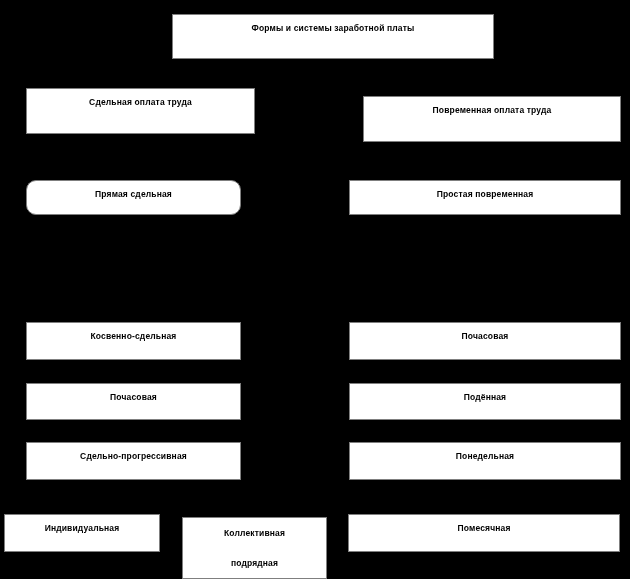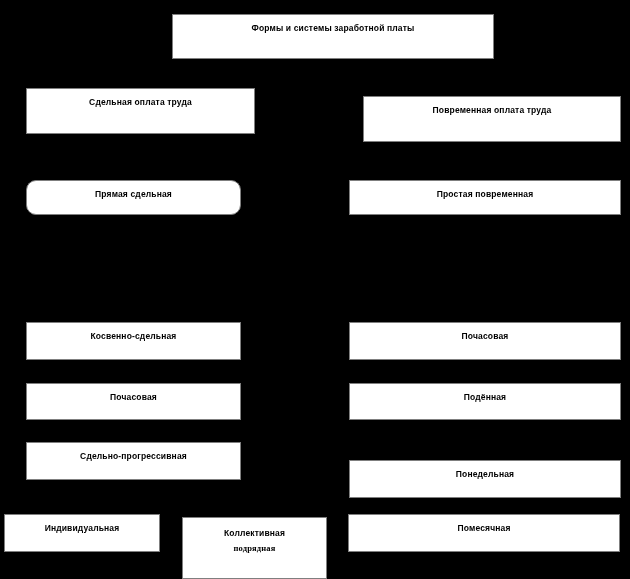--- a/index.html
+++ b/index.html
@@ -25,21 +25,21 @@
     font-size: 8.5px;
     letter-spacing: 0.15px;
     line-height: 1.45;
     padding-top: 7px;
     -webkit-font-smoothing: none;
   }
   .node.center { text-align: center; }
   .node.left   { text-align: left; padding-left: 7px; }
   .node .txt { display: block; }
   .node.two-line { padding-top: 9px; }
-  .node.two-line .txt + .txt { margin-top: 3px; font-family: Liberation Serif, serif; }
+  .node.two-line .txt + .txt { margin-top: 18px; }
 
   
   #n-title { left: 172px; top: 14px; width: 322px; height: 45px; }
 
   
   #n-l0 { left: 26px;  top: 88px;  width: 229px; height: 46px; }
   #n-l1 { left: 26px;  top: 180px; width: 215px; height: 35px; border-radius: 10px; }
   #n-l2 { left: 26px;  top: 252px; width: 215px; height: 35px; }
   #n-l3 { left: 26px;  top: 322px; width: 215px; height: 38px; }
   #n-l4 { left: 26px;  top: 383px; width: 215px; height: 37px; }
@@ -48,21 +48,21 @@
   
   #n-b0 { left: 4px;   top: 514px; width: 156px; height: 38px; }
   #n-b1 { left: 182px; top: 517px; width: 145px; height: 62px; }
 
   
   #n-r0 { left: 363px; top: 96px;  width: 258px; height: 46px; }
   #n-r1 { left: 349px; top: 180px; width: 272px; height: 35px; }
   #n-r2 { left: 349px; top: 252px; width: 272px; height: 35px; }
   #n-r3 { left: 349px; top: 322px; width: 272px; height: 38px; }
   #n-r4 { left: 349px; top: 383px; width: 272px; height: 37px; text-align: center; }
-  #n-r5 { left: 349px; top: 460px; width: 272px; height: 38px; }
+  #n-r5 { left: 349px; top: 442px; width: 272px; height: 38px; }
   #n-r6 { left: 348px; top: 514px; width: 272px; height: 38px; }
 </style>
 </head>
 <body>
 
 <div id="canvas">
 
   <div class="node center" id="n-title">
     <span class="txt">Формы и системы заработной платы</span>
   </div>

